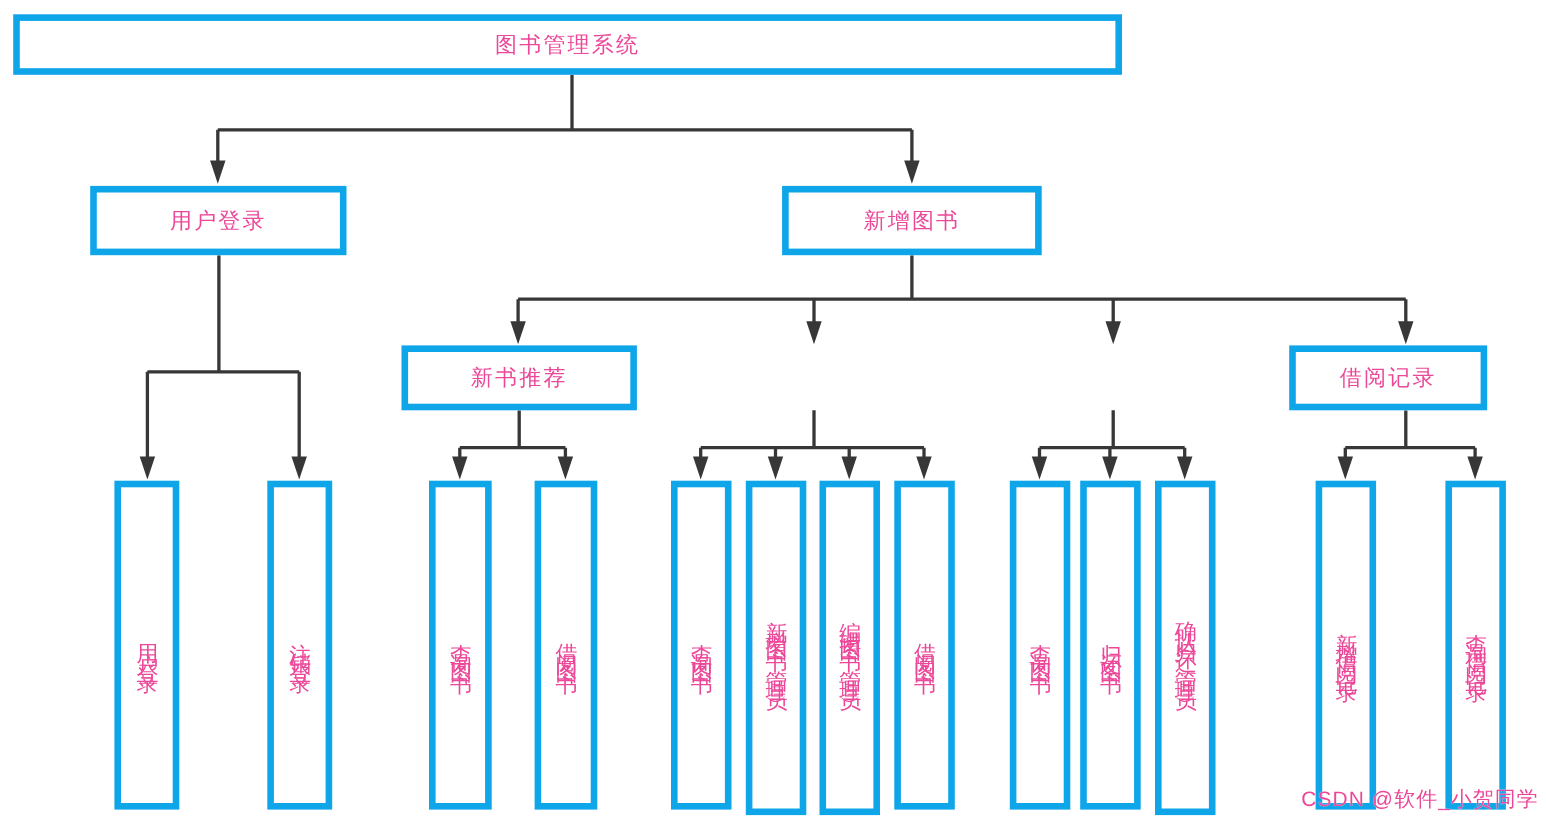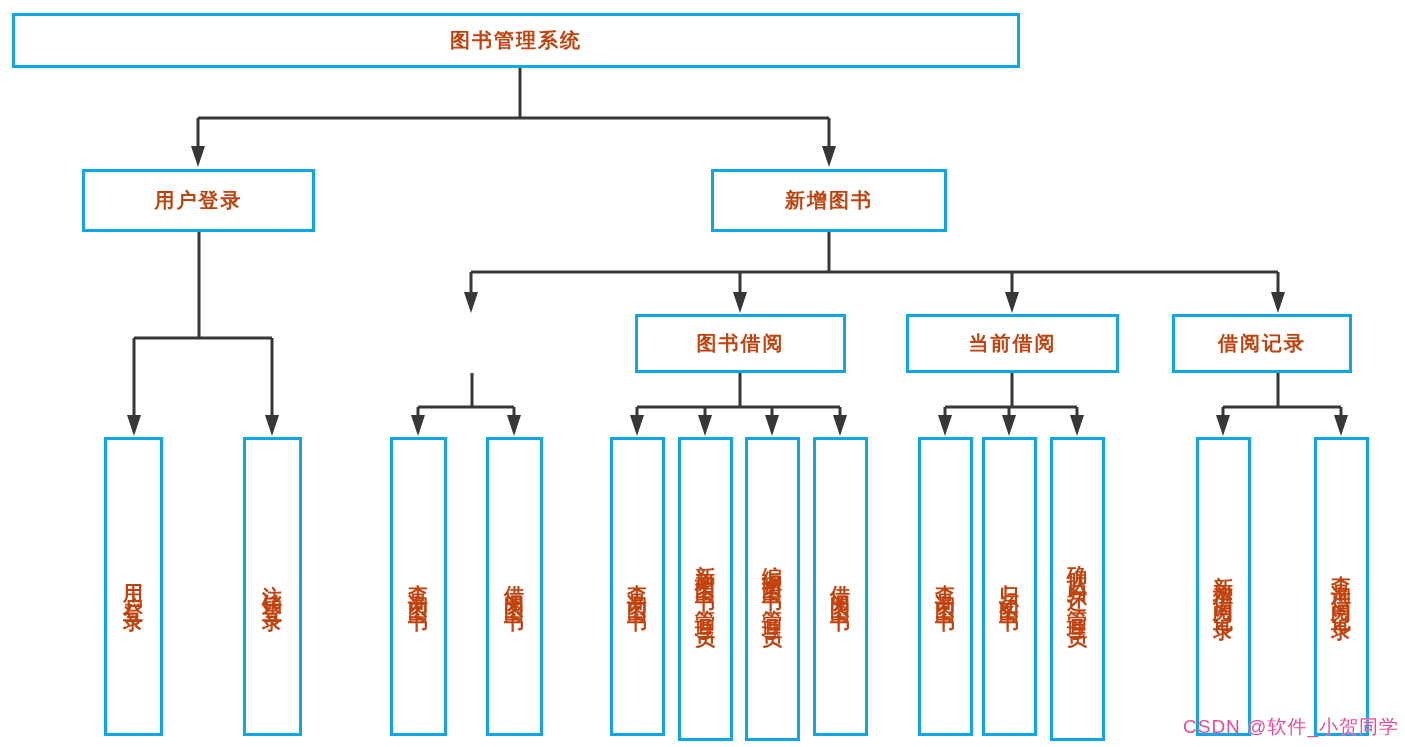--- a/index.html
+++ b/index.html
@@ -13,28 +13,27 @@
   }
   .wires {
     position: absolute;
     left: 0; top: 0;
     width: 1405px; height: 747px;
     z-index: 1;
   }
   .node {
     position: absolute;
     box-sizing: border-box;
-    border: 3px solid #0ea5e9;
+    border: 6px solid #0ea5e9;
     background: #ffffff;
-    color: #c2410c;
+    color: #ec4899;
     display: flex;
     align-items: center;
     justify-content: center;
     z-index: 2;
-    font-weight: bold;
   }
   .h-label {
     font-size: 20px;
     letter-spacing: 2px;
     white-space: nowrap;
   }
   .v-label {
     writing-mode: vertical-rl;
     text-orientation: mixed;
     font-size: 20px;
@@ -103,25 +102,22 @@
     <span class="h-label">图书管理系统</span>
   </div>
 
   <div class="node" style="left:82px; top:169px; width:233px; height:63px;">
     <span class="h-label">用户登录</span>
   </div>
   <div class="node" style="left:711px; top:169px; width:236px; height:63px;">
     <span class="h-label">新增图书</span>
   </div>
 
-  <div class="node" style="left:635px; top:314px; width:211px; height:59px;">
-    <span class="h-label">图书借阅</span>
-  </div>
-  <div class="node" style="left:906px; top:314px; width:213px; height:59px;">
-    <span class="h-label">当前借阅</span>
+  <div class="node" style="left:365px; top:314px; width:214px; height:59px;">
+    <span class="h-label">新书推荐</span>
   </div>
   <div class="node" style="left:1172px; top:314px; width:180px; height:59px;">
     <span class="h-label">借阅记录</span>
   </div>
 
   <div class="node" style="left:104px; top:437px; width:59px; height:299px;">
     <span class="v-label">用户登录</span>
   </div>
   <div class="node" style="left:243px; top:437px; width:59px; height:299px;">
     <span class="v-label">注销登录</span>

